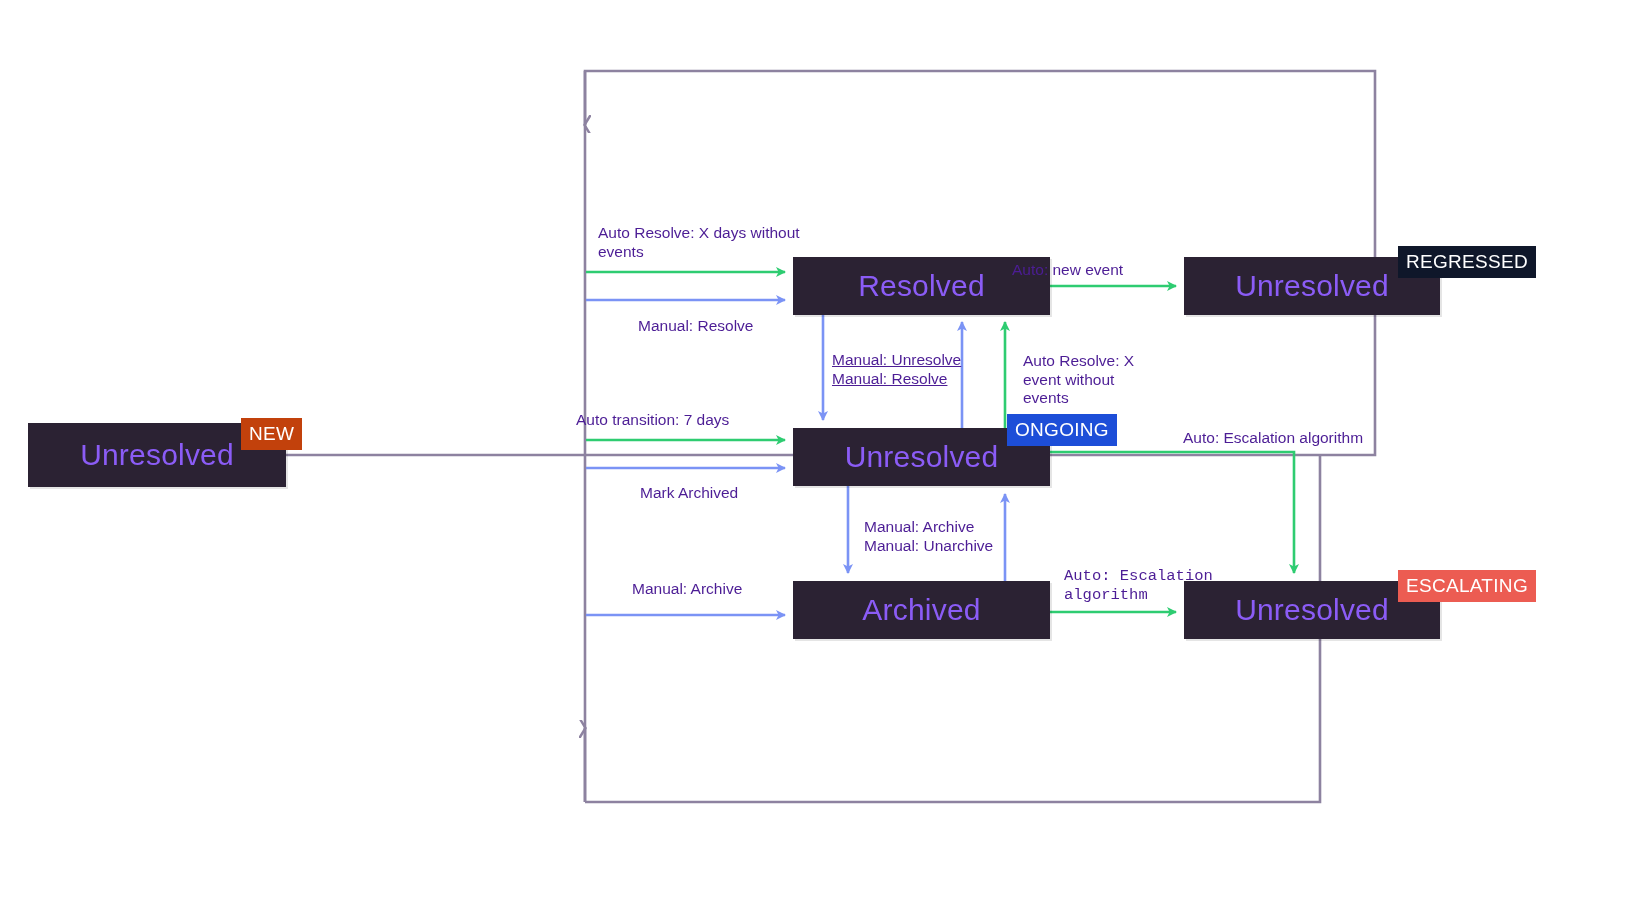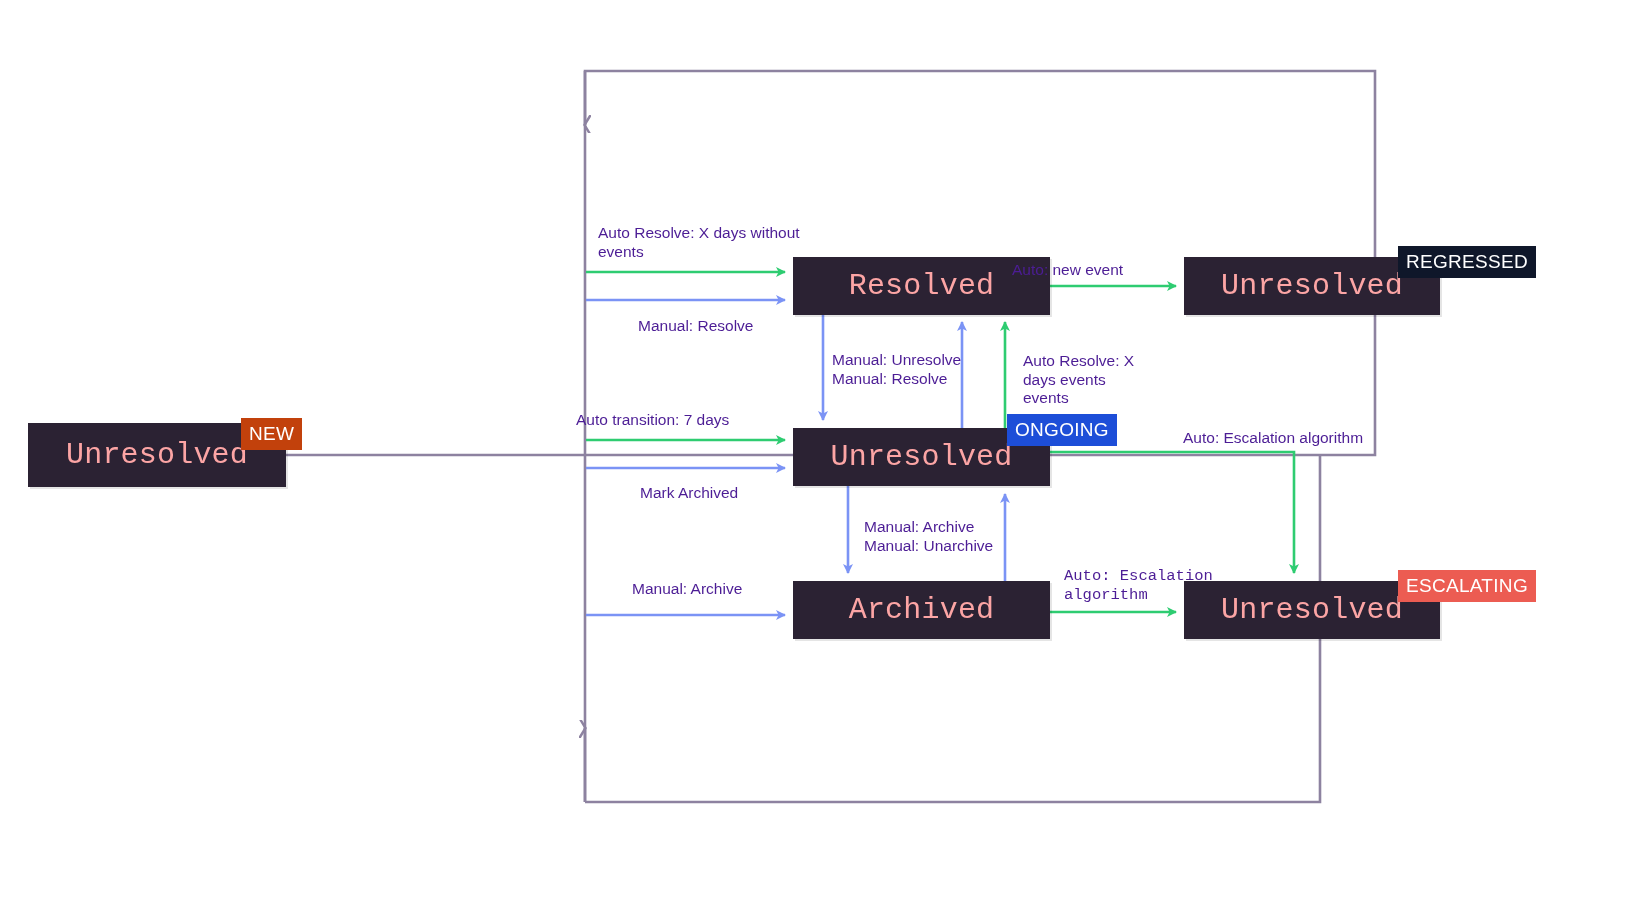--- a/index.html
+++ b/index.html
@@ -23,28 +23,28 @@
     position: absolute;
     left: 0;
     top: 0;
     width: 1636px;
     height: 906px;
     pointer-events: none;
   }
   .node {
     position: absolute;
     background: #2b2233;
-    color: #fca5a5;
+    color: #8b5cf6;
     display: flex;
     align-items: center;
     justify-content: center;
     font-size: 30px;
     font-weight: 400;
     letter-spacing: 0.2px;
-    font-family: Liberation Mono, monospace;
+    font-family: Liberation Sans, sans-serif;
     box-shadow: 2px 2px 0 rgba(0,0,0,0.10);
   }
   .badge {
     position: absolute;
     color: #ffffff;
     font-size: 19px;
     line-height: 1;
     padding: 6px 8px 7px 8px;
     font-family: "Liberation Sans", sans-serif;
     letter-spacing: 0.3px;
@@ -147,25 +147,25 @@
     <span>ESCALATING</span>
   </div>
 
   <div class="edge-label" style="left:598px; top:224px;">Auto Resolve: X days without
 events</div>
 
   <div class="edge-label" style="left:638px; top:317px;">Manual: Resolve</div>
 
   <div class="edge-label" style="left:1012px; top:261px;">Auto: new event</div>
 
-  <div class="edge-label" style="left:832px; top:351px;">Manual: Unresolve
+  <div class="edge-label" style="left:832px; top:351px;text-decoration:underline;">Manual: Unresolve
 Manual: Resolve</div>
 
   <div class="edge-label" style="left:1023px; top:352px;">Auto Resolve: X
-days events
+event without
 events</div>
 
   <div class="edge-label" style="left:576px; top:411px;">Auto transition: 7 days</div>
 
   <div class="edge-label" style="left:640px; top:484px;">Mark Archived</div>
 
   <div class="edge-label" style="left:1183px; top:429px;">Auto: Escalation algorithm</div>
 
   <div class="edge-label" style="left:864px; top:518px;">Manual: Archive
 Manual: Unarchive</div>

